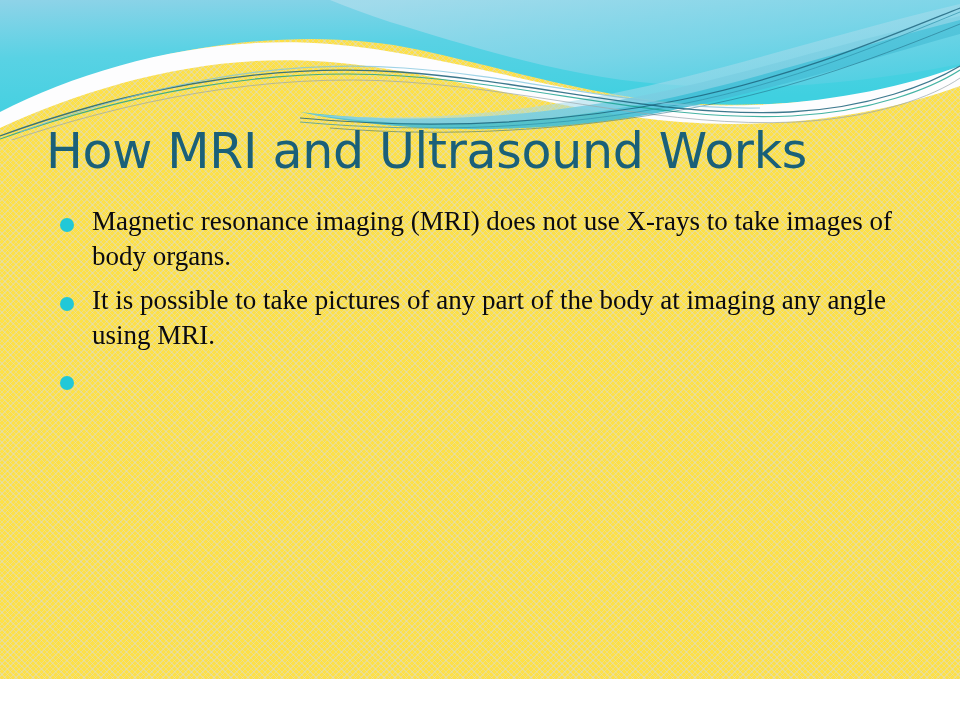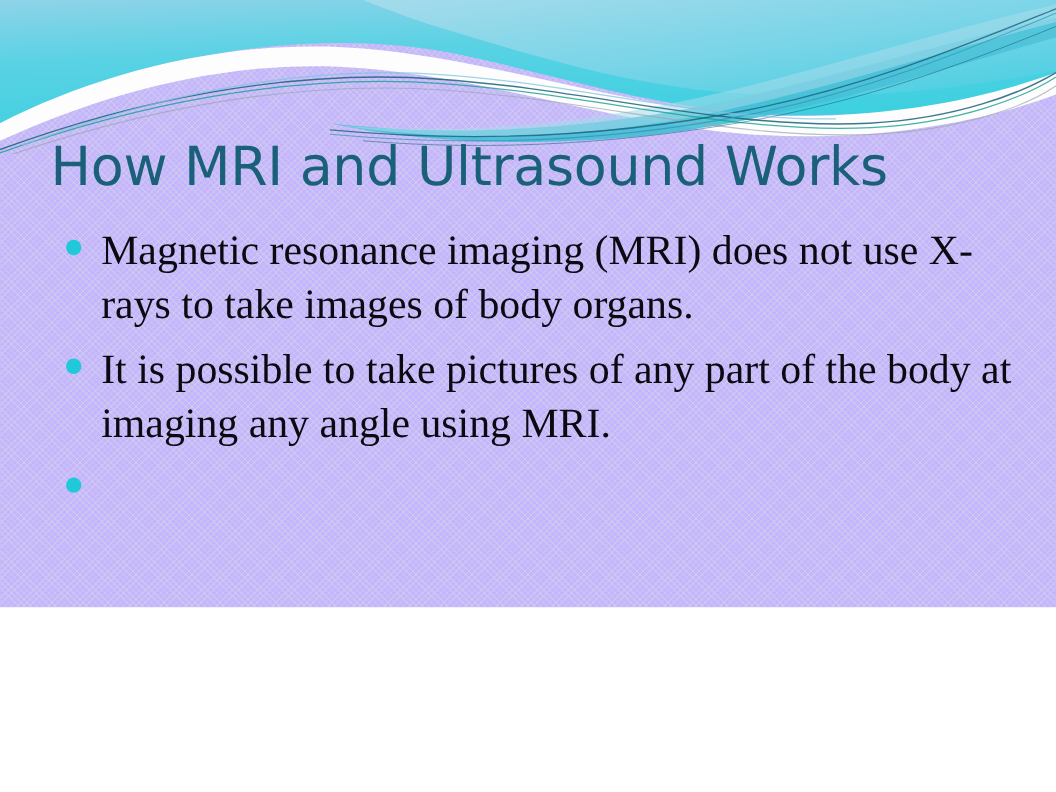--- a/index.html
+++ b/index.html
@@ -10,22 +10,22 @@
     width: 960px;
     height: 720px;
     overflow: hidden;
     background: #ffffff;
     font-family: "Liberation Sans", sans-serif;
   }
 
   .slide {
     position: relative;
     width: 960px;
-    height: 552px;
-    background-color: #c4b5fd;
+    height: 679px;
+    background-color: #fde047;
     overflow: hidden;
   }
 
   
   .slide-texture {
     position: absolute;
     inset: 0;
     pointer-events: none;
     background-image:
       repeating-linear-gradient(45deg,  rgba(215,220,228,0.40) 0 1px, rgba(0,0,0,0) 1px 4px),
@@ -67,21 +67,21 @@
     padding: 0;
     list-style: none;
   }
 
   .bullet-row {
     position: relative;
     padding-left: 40px;
     margin-bottom: 9px;
     color: #0a0a10;
     font-family: "Liberation Serif", serif;
-    font-size: 38px;
+    font-size: 27px;
     line-height: 1.30;
     text-align: left;
   }
 
   .bullet-dot {
     position: absolute;
     left: 8px;
     top: 14px;
     width: 14px;
     height: 14px;

